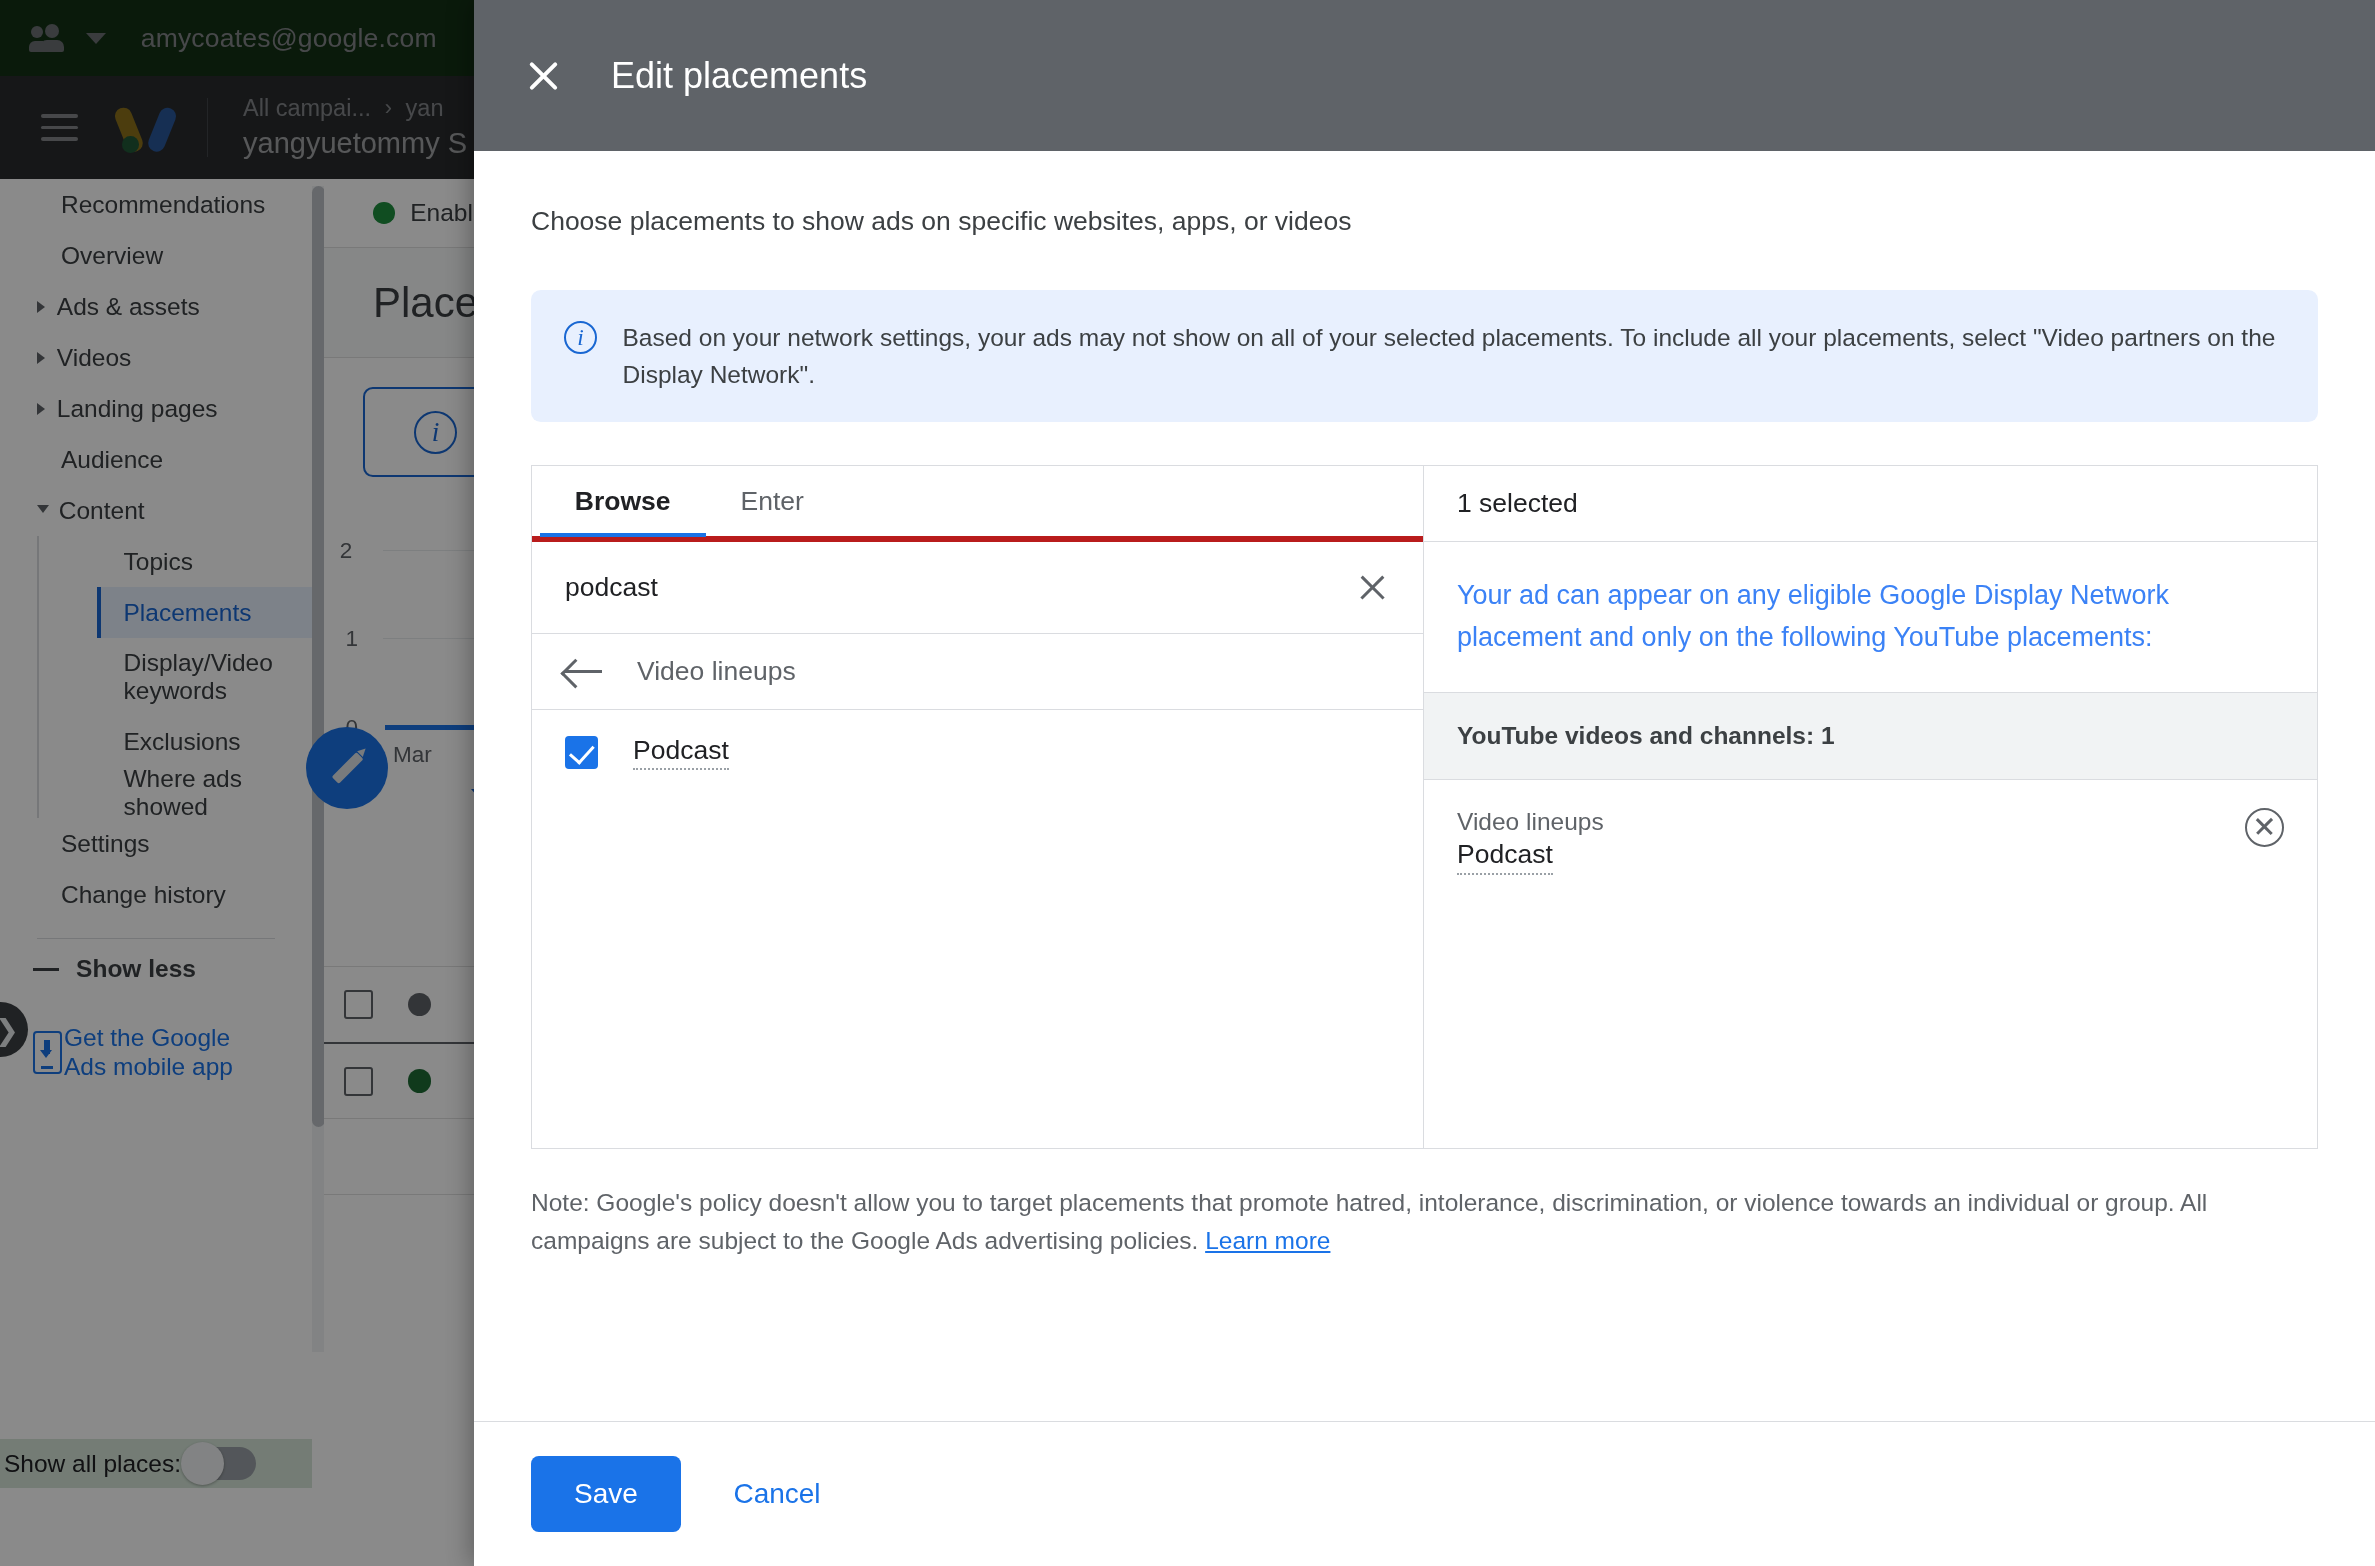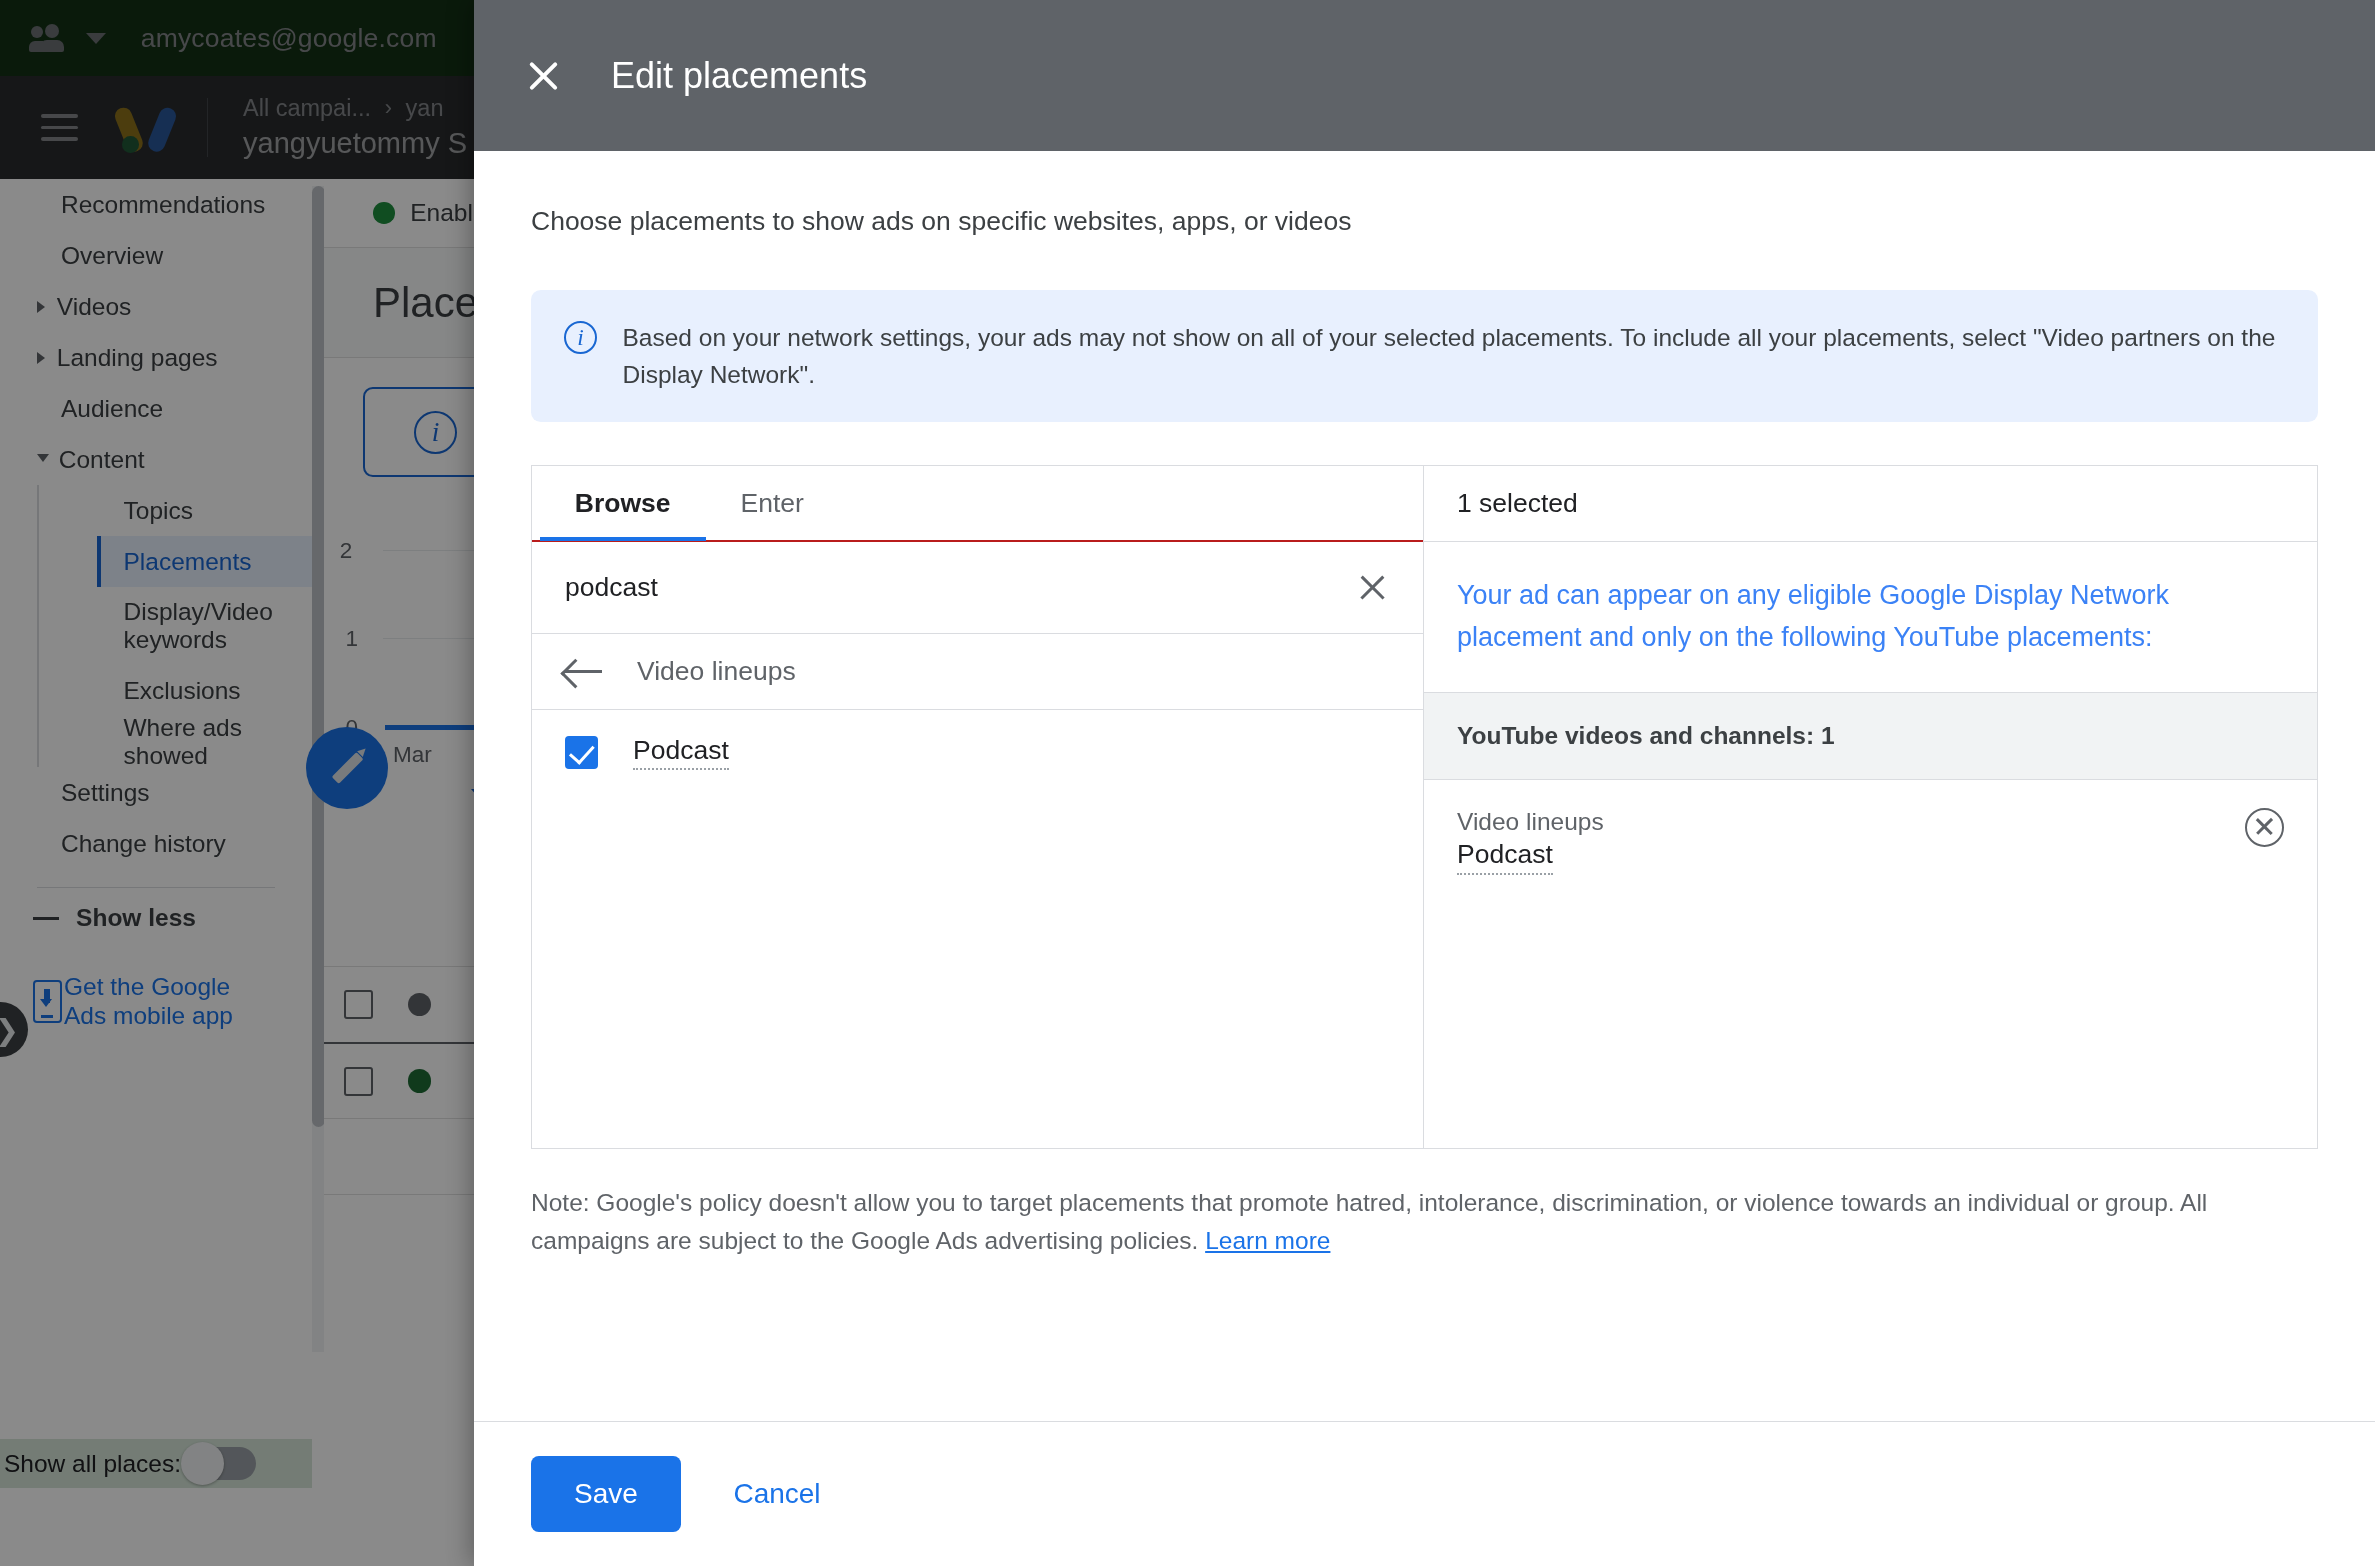--- a/index.html
+++ b/index.html
@@ -104,21 +104,21 @@
   .x-btn::before { transform: rotate(45deg);} .x-btn::after { transform: rotate(-45deg);}
   .modal-title { margin-left: 45px; color:#fff; font-size: 36px; }
   .modal-body { flex:1 1 auto; padding: 0 57px; overflow:hidden; }
   .subhead { margin-top: 55px; font-size: 26.5px; color:#3c4043; }
   .banner { margin-top: 53px; background:#e8f0fe; border-radius: 9.8px; display:flex; padding: 29px 33px; gap: 25.5px; }
   .banner-ic { width: 33px; height:33px; border-radius:50%; border:2.5px solid #1967d2; color:#1967d2; flex:none; display:flex;align-items:center;justify-content:center;font-size:23.5px;font-family:"Liberation Serif",serif; font-style:italic; margin-top:2px;}
   .banner-tx { font-size: 24.5px; color:#3c4043; line-height: 1.52; }
   .panels { margin-top: 43px; display:flex; border:1px solid #dadce0; height: 684px; }
   .panel-l { width: 892px; border-right:1px solid #dadce0; display:flex; flex-direction:column;}
   .panel-r { flex:1; display:flex; flex-direction:column;}
-  .tabs { display:flex; height: 76px; border-bottom:2px solid #b91c1c; padding-left: 7.8px;}
+  .tabs { display:flex; height: 76px; border-bottom:6px solid #b91c1c; padding-left: 7.8px;}
   .tab { padding: 0 35px; display:flex; align-items:center; font-size:26.5px; color:#5f6368; position:relative; cursor:pointer;}
   .tab.active { color:#202124; font-weight:bold;}
   .tab.active::after { content:''; position:absolute; left:0; right:0; bottom:-1px; height:4.9px; background:#1a73e8;}
   .srch { height: 92px; border-bottom:1px solid #dadce0; display:flex; align-items:center; padding: 0 33px; }
   .srch input { flex:1; border:none; outline:none; font-size:26.5px; color:#202124; font-family:"Liberation Sans", sans-serif; background:transparent;}
   .srch-x { width:35px;height:35px;position:relative;cursor:pointer;}
   .srch-x::before,.srch-x::after{content:'';position:absolute;left:2px;top:15.7px;width:31px;height:3.4px;background:#5f6368;}
   .srch-x::before{transform:rotate(45deg);} .srch-x::after{transform:rotate(-45deg);}
   .bcrumb { height: 76px; border-bottom:1px solid #dadce0; display:flex; align-items:center; padding-left: 33px; gap: 35px;}
   .back-arrow { width: 37px; height: 27.4px; position:relative; cursor:pointer;}
@@ -186,20 +186,24 @@
 
     <div class="sidebar">
       <div class="nav-item">
           <span>Recommendations</span>
         </div>
       <div class="nav-item">
           <span>Overview</span>
         </div>
       <div class="nav-item has-arrow">
           <i class="tri"></i>
+          <span>Ads &amp; assets</span>
+        </div>
+      <div class="nav-item has-arrow">
+          <i class="tri"></i>
           <span>Videos</span>
         </div>
       <div class="nav-item has-arrow">
           <i class="tri"></i>
           <span>Landing pages</span>
         </div>
       <div class="nav-item">
           <span>Audience</span>
         </div>
       <div class="nav-item has-arrow">

